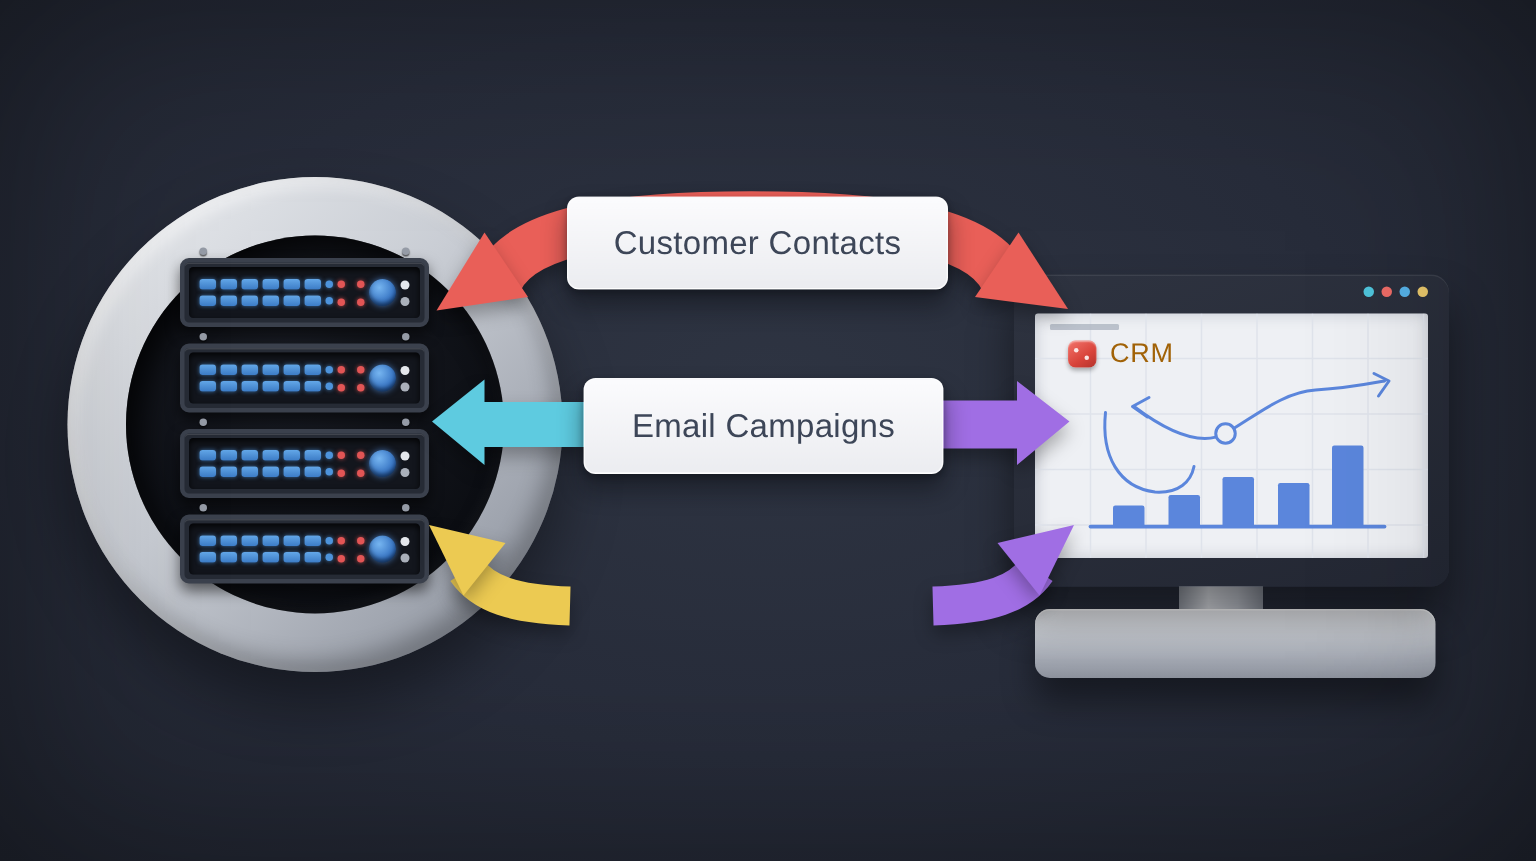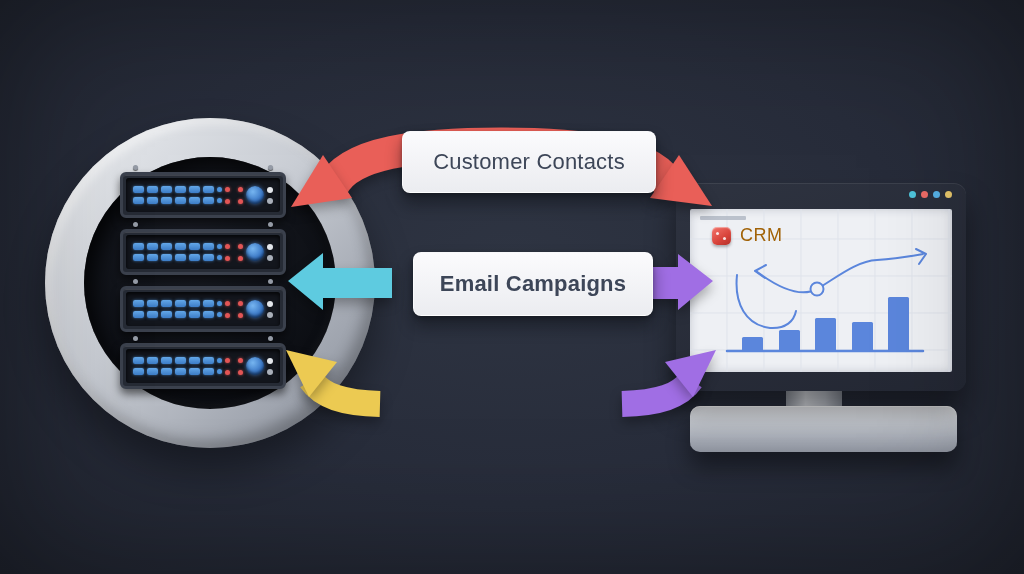--- a/index.html
+++ b/index.html
@@ -78,23 +78,23 @@
   .fill-red{fill:var(--flow-red,#e95f58);}
   .fill-cyan{fill:var(--flow-cyan,#5ecbe0);}
   .fill-purple{fill:var(--flow-purple,#a06ee4);}
   .fill-yellow{fill:var(--flow-yellow,#ecca52);}
 
   
   .card{position:absolute;z-index:6;display:flex;align-items:center;justify-content:center;
     background:linear-gradient(180deg,#fbfbfd 0%,#ebecf0 100%);border-radius:8px;
     border:1px solid rgba(255,255,255,.65);
     box-shadow:0 10px 16px rgba(8,10,16,.45), 0 2px 4px rgba(8,10,16,.3);
-    font-size:22px;color:#3d4658;letter-spacing:.2px;margin-left:24px;}
+    font-size:22px;color:#3d4658;letter-spacing:.2px;}
   .card-1{left:378px;top:131px;width:252px;height:60px;}
-  .card-2{left:389px;top:252px;width:238px;height:62px;font-weight:bold;}
+  .card-2{left:389px;top:252px;width:238px;height:62px;}
   .card-3{left:375px;top:371px;width:253px;height:64px;}
 </style>
 </head>
 <body>
 
 <div class="scene">
 
   <div class="ring-outer"></div>
   <div class="ring-inner"></div>
   <div id="server-rack">

